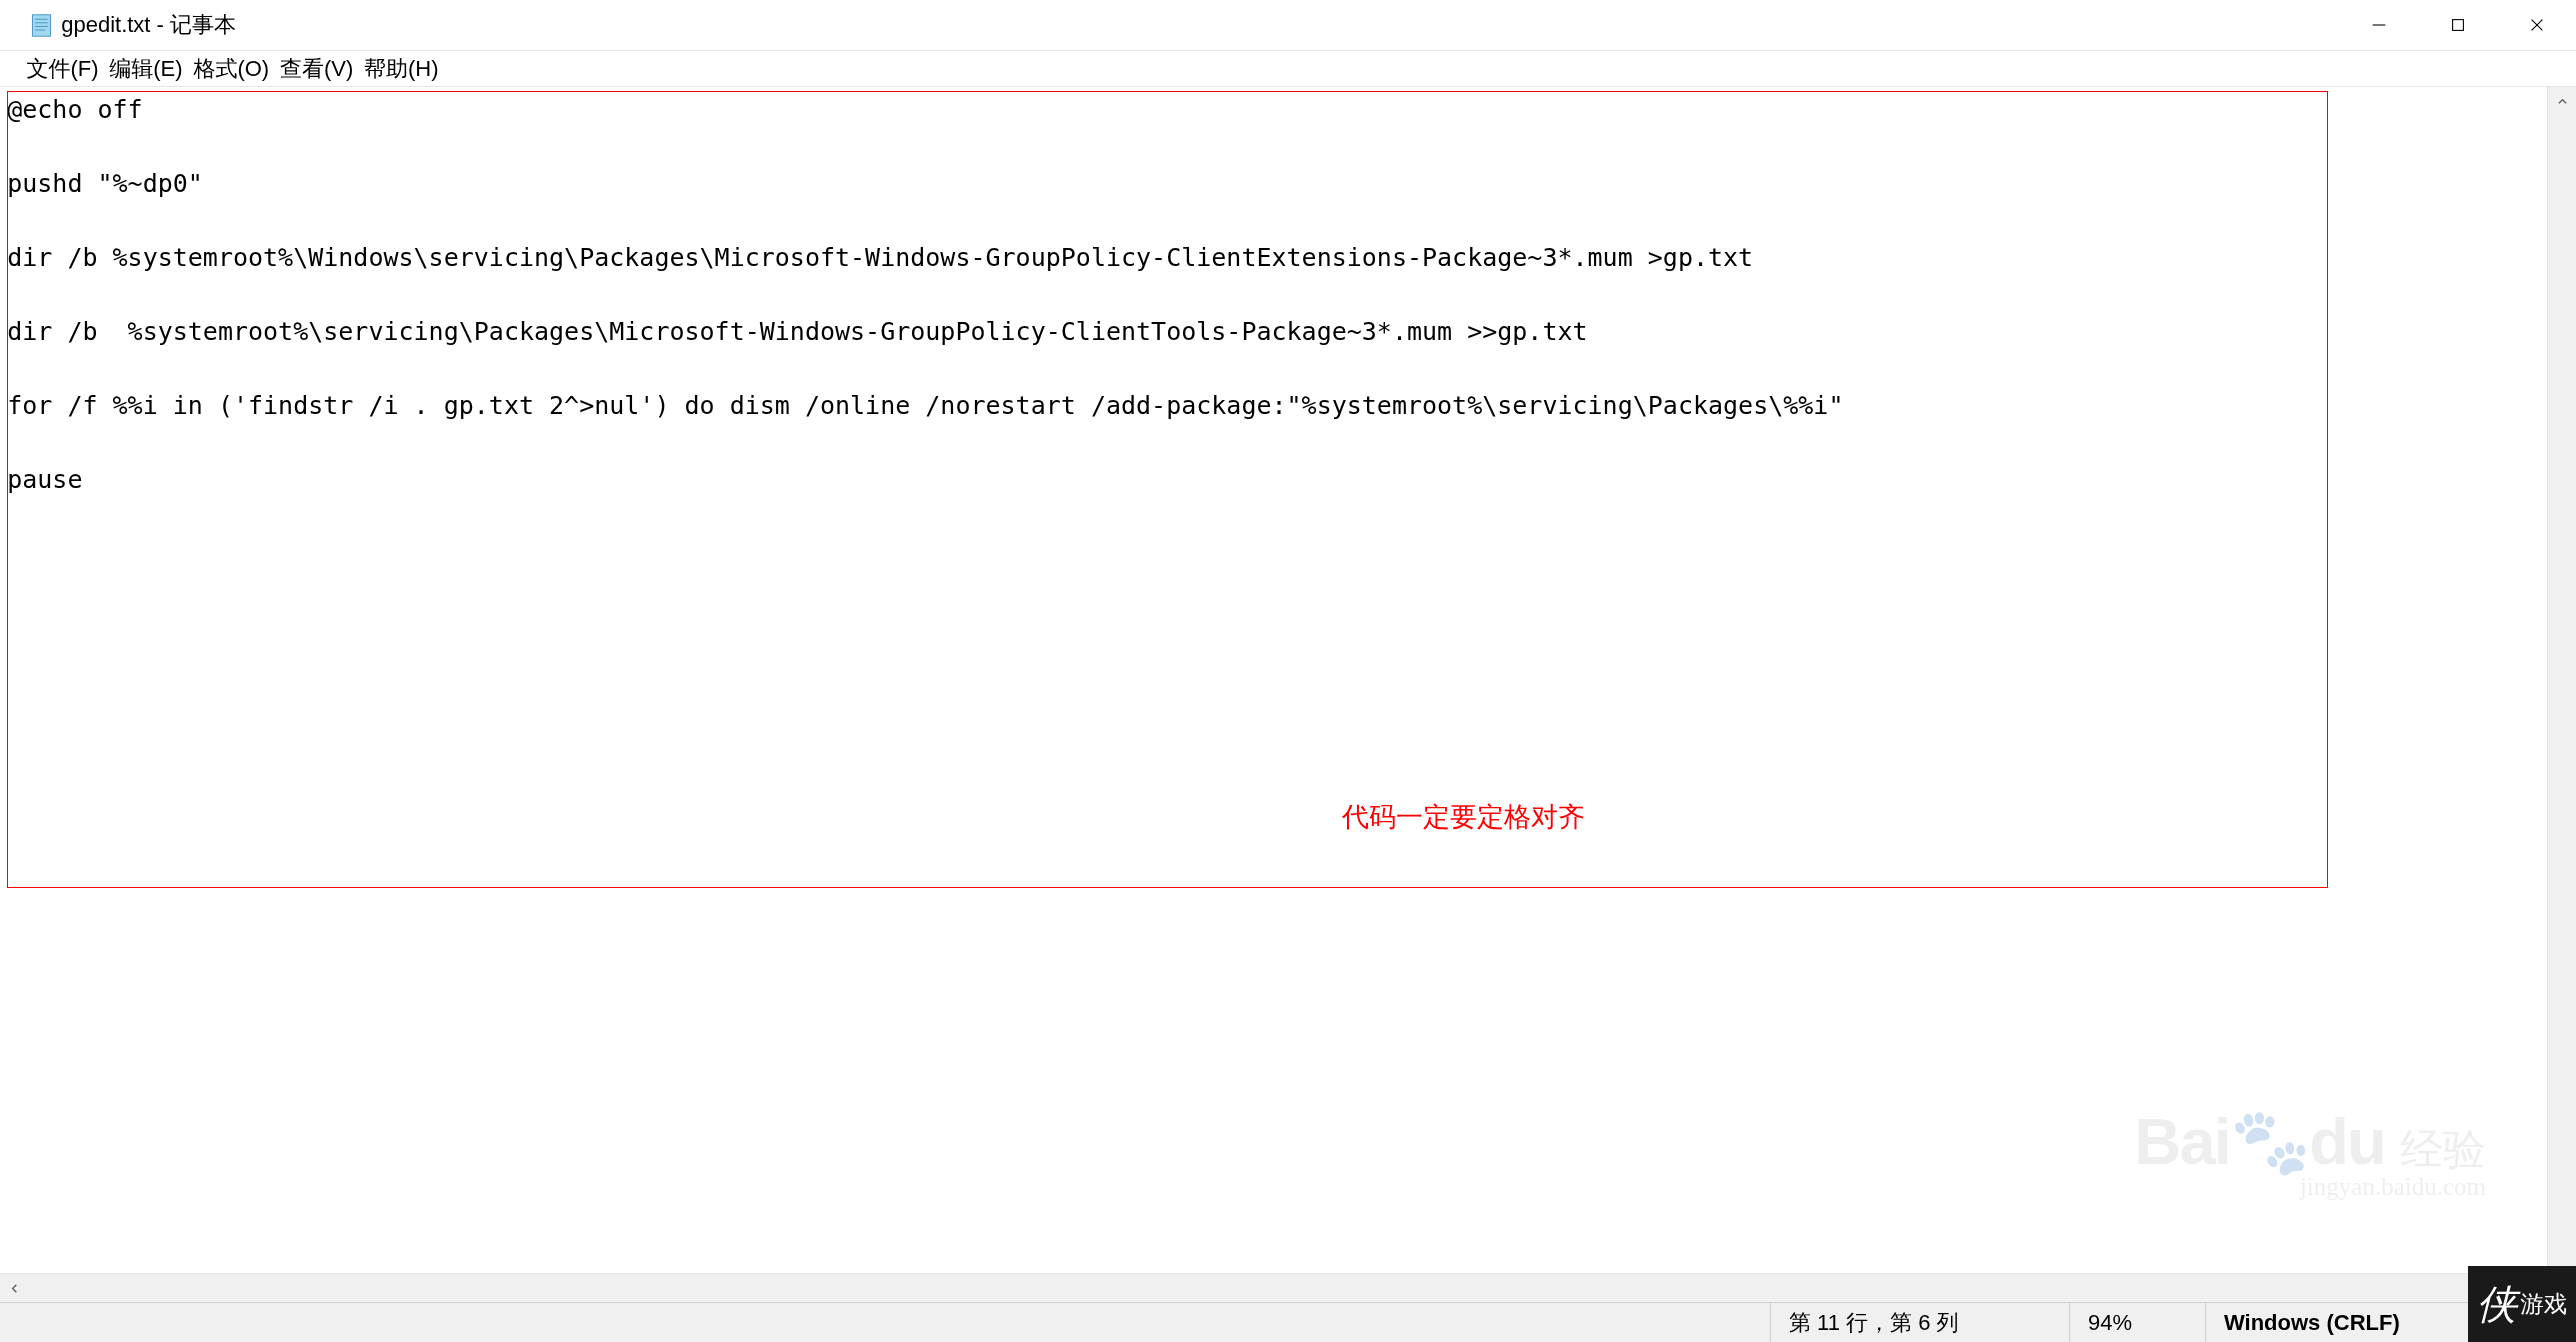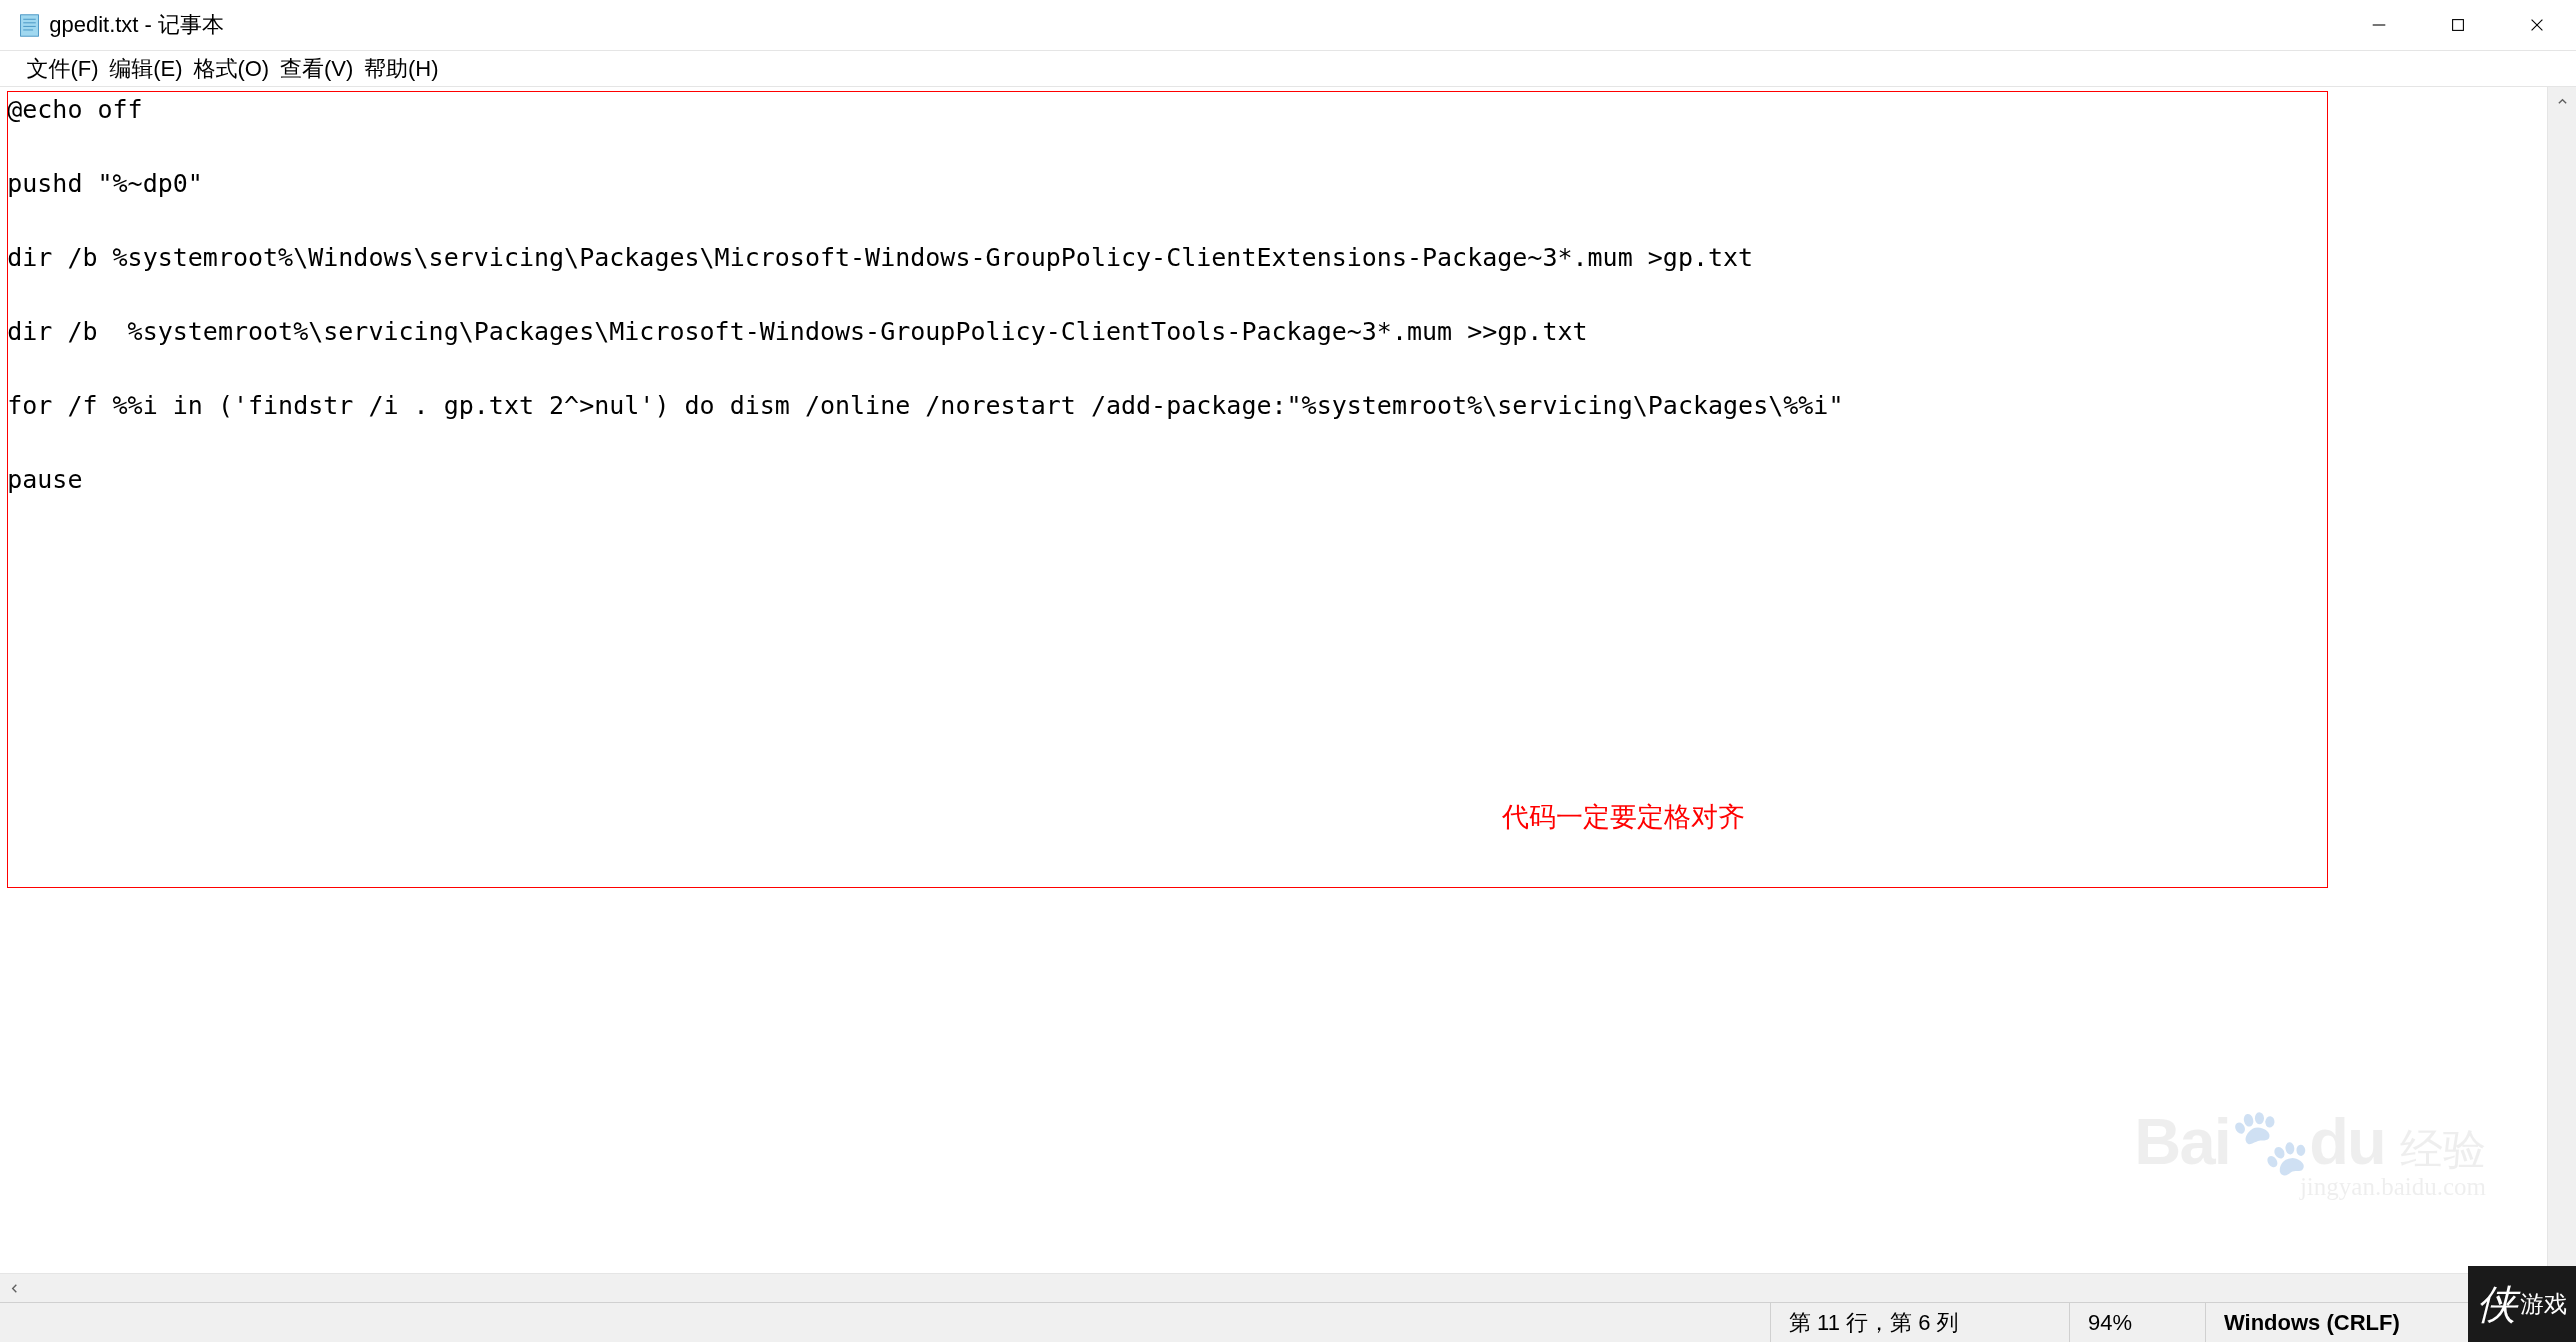--- a/index.html
+++ b/index.html
@@ -20,21 +20,21 @@
       height: 51px;
       background: #ffffff;
       display: flex;
       align-items: center;
       justify-content: space-between;
       border-bottom: 0.9px solid #e5e5e5;
     }
     .titlebar-left {
       display: flex;
       align-items: center;
-      padding-left: 17px;
+      padding-left: 29px;
       gap: 7.2px;
     }
     .notepad-icon {
       width: 25px;
       height: 25px;
       display: inline-block;
     }
     .titlebar-title {
       font-size: 22px;
       color: #000;
@@ -90,21 +90,21 @@
       top: 3.6px;
       left: 7.2px;
       width: 2321px;
       height: 797px;
       border: 1.8px solid #ff0000;
       pointer-events: none;
     }
     .annotation-text {
       position: absolute;
       top: 712px;
-      left: 1502px;
+      left: 1342px;
       color: #ff0000;
       font-size: 27px;
       font-family: "Microsoft YaHei", sans-serif;
       pointer-events: none;
     }
     .vscrollbar {
       width: 29px;
       background: #f0f0f0;
       border-left: 0.9px solid #e5e5e5;
       display: flex;

